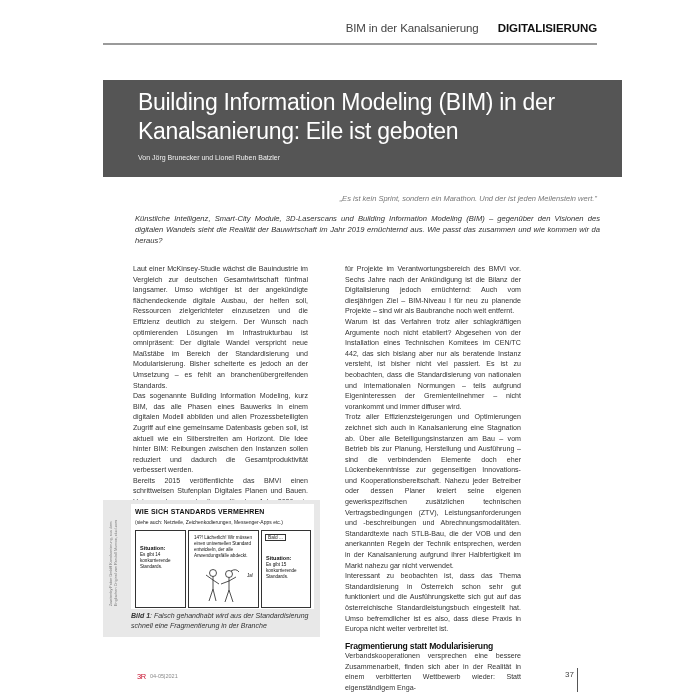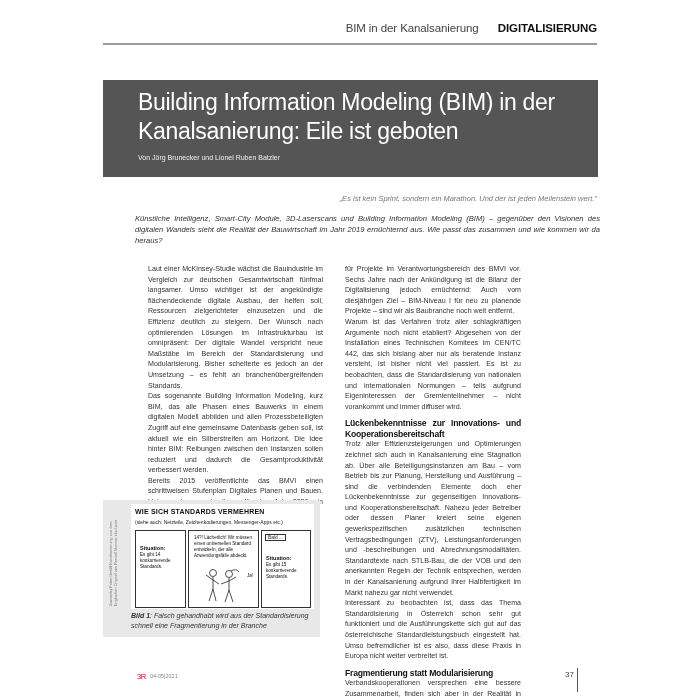--- a/index.html
+++ b/index.html
@@ -1,28 +1,28 @@
 <!DOCTYPE html>
 <html><head>
 <meta charset="utf-8">
 <style>
   html, body { margin:0; padding:0; background:#ffffff; }
   body { width:700px; height:700px; position:relative; overflow:hidden; font-family:"Liberation Sans", sans-serif; color:#222; }
   .header { position:absolute; left:103px; top:22px; width:494px; text-align:right; font-size:11.5px; color:#444; letter-spacing:-0.1px; }
   .header .section { font-weight:bold; color:#111; margin-left:16px; }
   .header-rule { position:absolute; left:103px; top:43px; width:494px; height:1.5px; background:#9a9a9a; }
-  .titlebar { position:absolute; left:103px; top:80px; width:495px; height:97px; background:#555555; }
+  .titlebar { position:absolute; left:103px; top:80px; width:495px; height:97px; background:#555555;padding-left:24px; }
   .title { position:absolute; left:35px; top:8px; font-size:23px; line-height:29px; color:#ffffff; letter-spacing:-0.3px; width:450px; }
   .byline { position:absolute; left:35px; top:74px; font-size:7px; color:#f0f0f0; }
   .quote { position:absolute; left:103px; top:194px; width:494px; text-align:right; font-size:7.5px; font-style:italic; color:#777; }
   .lead { position:absolute; left:135px; top:213px; width:465px; font-size:7.6px; font-style:italic; line-height:11px; color:#333; text-align:justify; }
   .col { position:absolute; font-size:7.1px; line-height:10.6px; color:#333; text-align:justify; }
   .col p { margin:0; }
   .col h3 { margin:6px 0 0 0; font-size:8.6px; line-height:10.5px; color:#111; font-weight:bold; letter-spacing:-0.2px; }
-  .col-left { left:148px; top:264px; width:175px; }
+  .col-left { left:133px; top:264px; width:175px; }
   .col-right { left:345px; top:264px; width:176px; }
   .figure { position:absolute; left:103px; top:500px; width:217px; height:137px; background:#e8e8e8; }
   .comic { position:absolute; left:28px; top:4px; width:183px; height:105px; background:#ffffff; }
   .comic-title { position:absolute; left:4px; top:4px; font-size:7px; font-weight:bold; color:#111; letter-spacing:0.2px; }
   .comic-sub { position:absolute; left:4px; top:15px; font-size:5px; color:#222; }
   .panel { position:absolute; top:26px; height:76px; border:1px solid #333; background:#fff; }
   .p1 { left:4px; width:49px; }
   .p2 { left:57px; width:69px; }
   .p3 { left:130px; width:48px; }
   .ptext { position:absolute; font-size:4.6px; line-height:6px; color:#111; }
@@ -56,21 +56,20 @@
 
 <div class="col col-left">
   <p>Laut einer McKinsey-Studie wächst die Bauindustrie im Vergleich zur deutschen Gesamtwirtschaft fünfmal langsamer. Umso wichtiger ist der angekündigte flächendeckende digitale Ausbau, der helfen soll, Ressourcen zielgerichteter einzusetzen und die Effizienz deutlich zu steigern. Der Wunsch nach optimierenden Lösungen im Infrastrukturbau ist omnipräsent: Der digitale Wandel verspricht neue Maßstäbe im Bereich der Standardisierung und Modularisierung. Bisher scheiterte es jedoch an der Umsetzung – es fehlt an branchenübergreifenden Standards.</p>
   <p>Das sogenannte Building Information Modeling, kurz BIM, das alle Phasen eines Bauwerks in einem digitalen Modell abbilden und allen Prozessbeteiligten Zugriff auf eine gemeinsame Datenbasis geben soll, ist aktuell wie ein Silberstreifen am Horizont. Die Idee hinter BIM: Reibungen zwischen den Instanzen sollen reduziert und dadurch die Gesamtproduktivität verbessert werden.</p>
   <p>Bereits 2015 veröffentlichte das BMVI einen schrittweisen Stufenplan Digitales Planen und Bauen. Unter anderem sah dieser für das Jahr 2020 ein standardisiertes Leistungsniveau</p>
 </div>
 
 <div class="col col-right">
   <p>für Projekte im Verantwortungsbereich des BMVI vor. Sechs Jahre nach der Ankündigung ist die Bilanz der Digitalisierung jedoch ernüchternd: Auch vom diesjährigen Ziel – BIM-Niveau I für neu zu planende Projekte – sind wir als Baubranche noch weit entfernt.</p>
   <p>Warum ist das Verfahren trotz aller schlagkräftigen Argumente noch nicht etabliert? Abgesehen von der Installation eines Technischen Komitees im CEN/TC 442, das sich bislang aber nur als beratende Instanz versteht, ist bisher nicht viel passiert. Es ist zu beobachten, dass die Standardisierung von nationalen und internationalen Normungen – teils aufgrund Eigeninteressen der Gremienteilnehmer – nicht vorankommt und immer diffuser wird.</p>
-  <h3>Lückenbekenntnisse zur Innovations- und Kooperationsbereitschaft</h3>
   <p>Trotz aller Effizienzsteigerungen und Optimierungen zeichnet sich auch in Kanalsanierung eine Stagnation ab. Über alle Beteiligungsinstanzen am Bau – vom Betrieb bis zur Planung, Herstellung und Ausführung – sind die verbindenden Elemente doch eher Lückenbekenntnisse zur gegenseitigen Innovations- und Kooperationsbereitschaft. Nahezu jeder Betreiber oder dessen Planer kreiert seine eigenen gewerkspezifischen zusätzlichen technischen Vertragsbedingungen (ZTV), Leistungsanforderungen und -beschreibungen und Abrechnungsmodalitäten. Standardtexte nach STLB-Bau, die der VOB und den anerkannten Regeln der Technik entsprechen, werden in der Kanalsanierung aufgrund ihrer Halbfertigkeit im Markt nahezu gar nicht verwendet.</p>
   <p>Interessant zu beobachten ist, dass das Thema Standardisierung in Österreich schon sehr gut funktioniert und die Ausführungskette sich gut auf das österreichische Standardleistungsbuch eingestellt hat. Umso befremdlicher ist es also, dass diese Praxis in Europa nicht weiter verbreitet ist.</p>
   <h3>Fragmentierung statt Modularisierung</h3>
   <p>Verbandskooperationen versprechen eine bessere Zusammenarbeit, finden sich aber in der Realität in einem verbitterten Wettbewerb wieder: Statt eigenständigem Enga-</p>
 </div>
 
 <div class="figure">
   <div class="credit">Zweitenby Faber GmbH Kanalsanierung, aus dem Englischen Original von Randall Munroe, xkcd.com</div>
   <div class="comic">
     <div class="comic-title">WIE SICH STANDARDS VERMEHREN</div>

